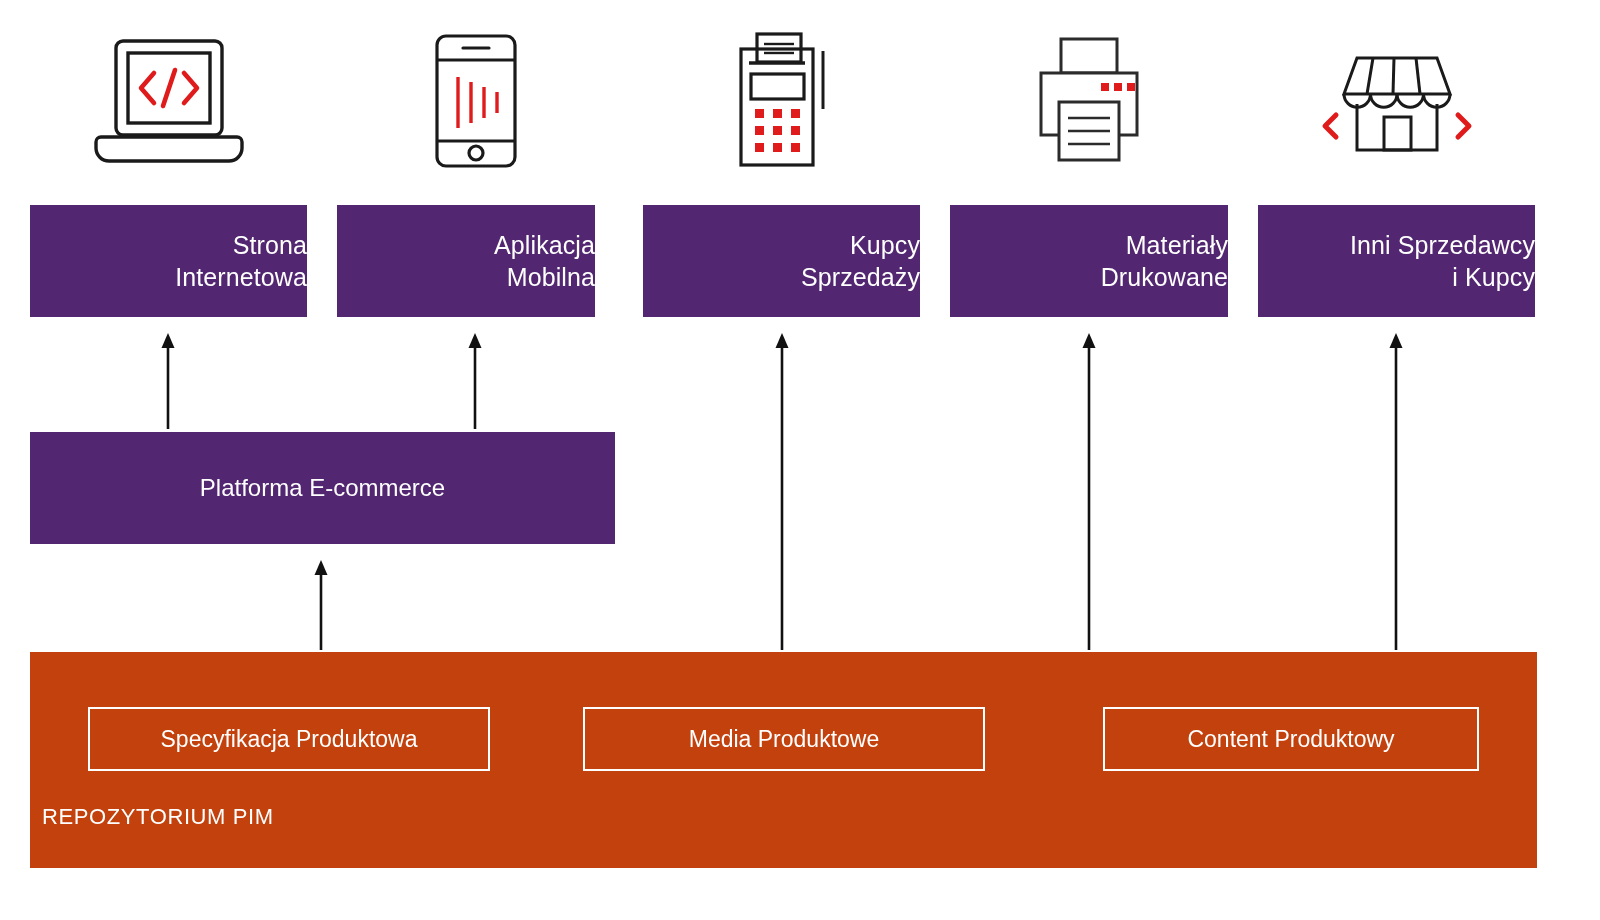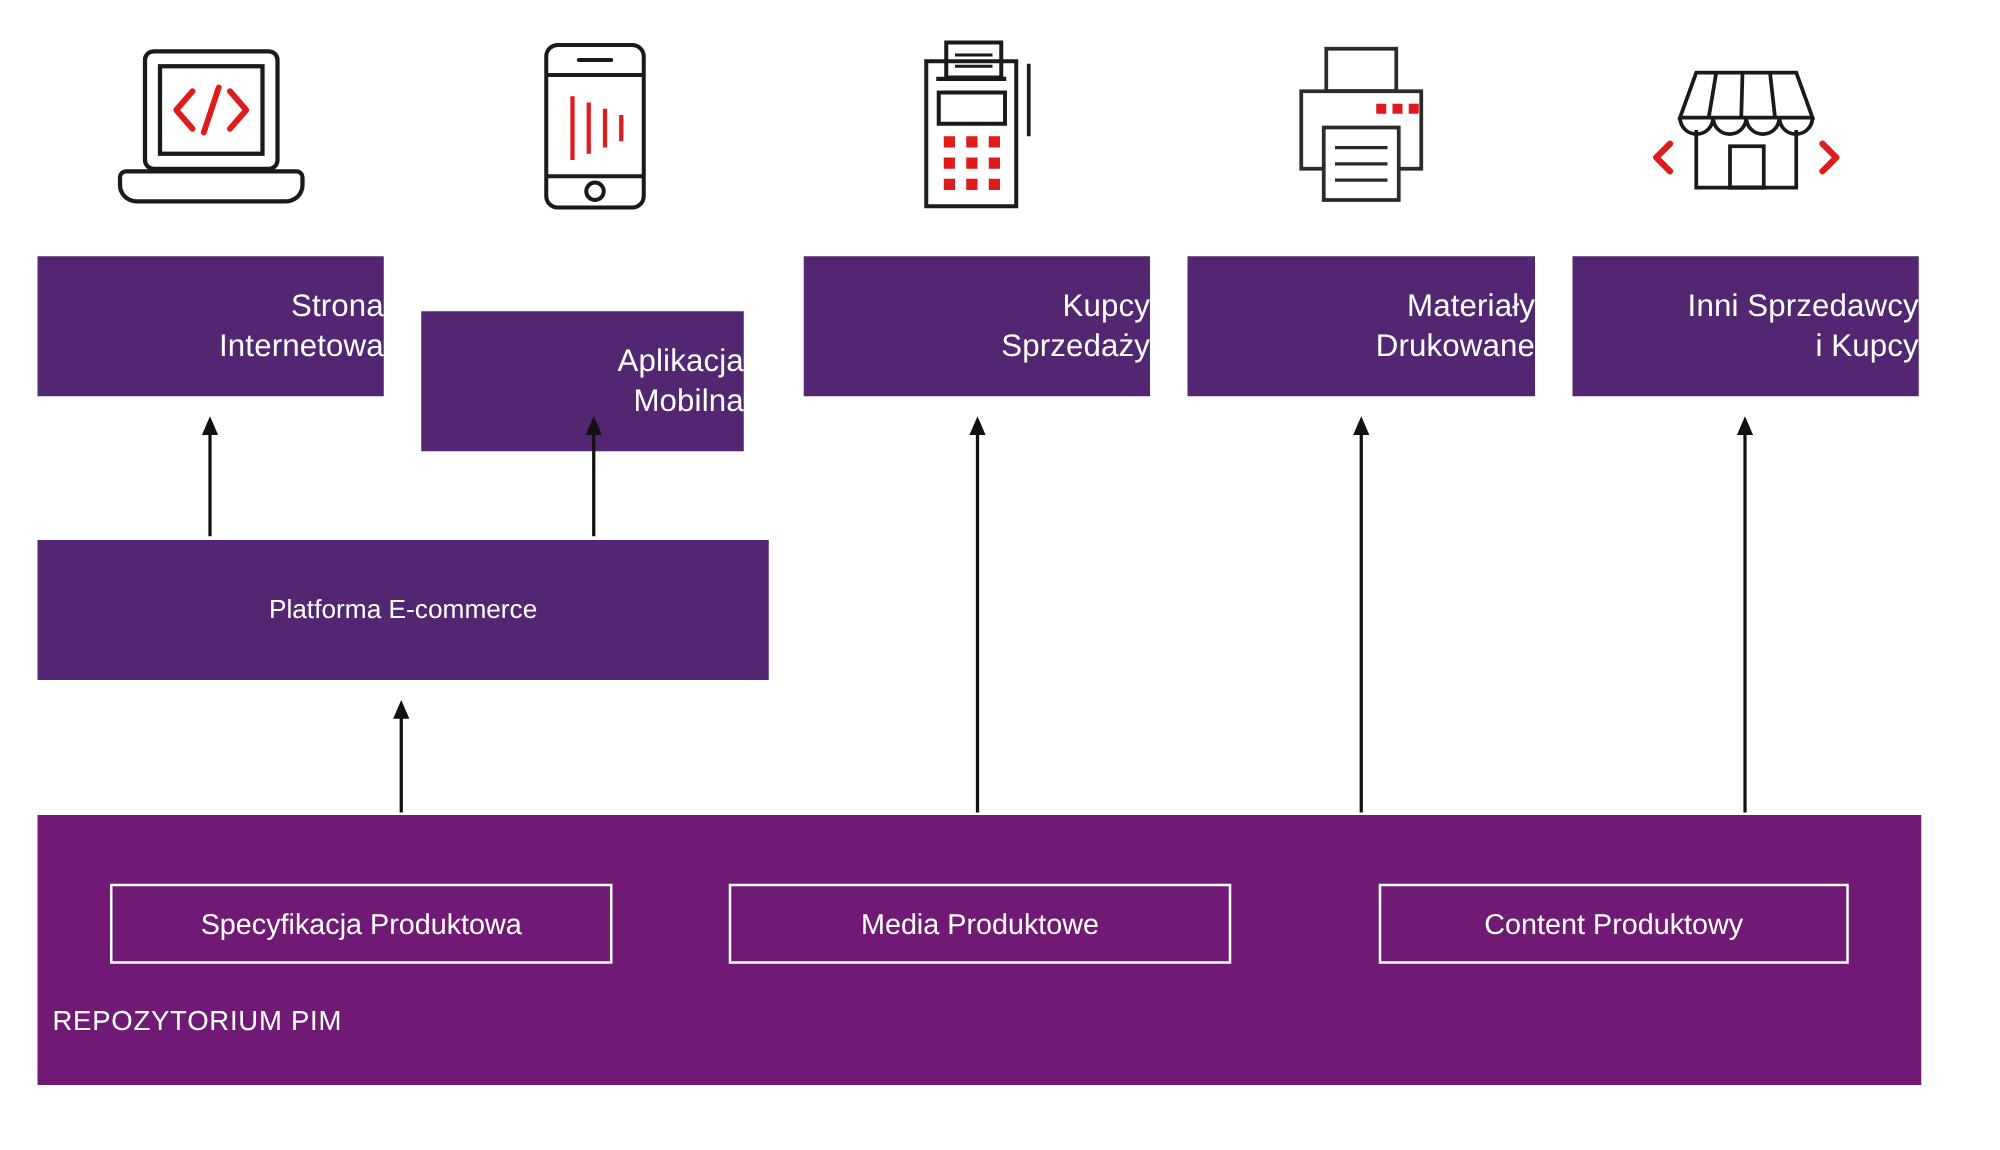--- a/index.html
+++ b/index.html
@@ -52,31 +52,31 @@
     position: absolute;
     left: 30px;
     top: 432px;
     width: 585px;
     height: 112px;
     background: #522670;
     color: #ffffff;
     display: flex;
     align-items: center;
     justify-content: center;
-    font-size: 21px;
+    font-size: 24px;
   }
 
   
   #repo-band {
     position: absolute;
     left: 30px;
     top: 652px;
     width: 1507px;
     height: 216px;
-    background: #701a75;
+    background: #c2410c;
   }
   .repo-box {
     position: absolute;
     top: 55px;
     height: 64px;
     border: 2px solid #ffffff;
     box-sizing: border-box;
     display: flex;
     align-items: center;
     justify-content: center;
@@ -181,21 +181,21 @@
       <rect x="67" y="81" width="27" height="33" fill="none" stroke="#1a1a1a" stroke-width="3"></rect>
       <path d="M19 79 L8 90 L19 101" fill="none" stroke="#e01b1b" stroke-width="5" stroke-linecap="round" stroke-linejoin="round"></path>
       <path d="M141 79 L152 90 L141 101" fill="none" stroke="#e01b1b" stroke-width="5" stroke-linecap="round" stroke-linejoin="round"></path>
     </svg>
   </div>
 
   <div class="channel-box" style="left:30px; width:277px;">
     <span class="ln">Strona</span>
     <span class="ln">Internetowa</span>
   </div>
-  <div class="channel-box" style="left:337px; width:258px;margin-top:44px;">
+  <div class="channel-box" style="left:337px; width:258px;">
     <span class="ln">Aplikacja</span>
     <span class="ln">Mobilna</span>
   </div>
   <div class="channel-box" style="left:643px; width:277px;">
     <span class="ln">Kupcy</span>
     <span class="ln">Sprzedaży</span>
   </div>
   <div class="channel-box" style="left:1258px; width:277px;">
     <span class="ln">Inni Sprzedawcy</span>
     <span class="ln">i Kupcy</span>

